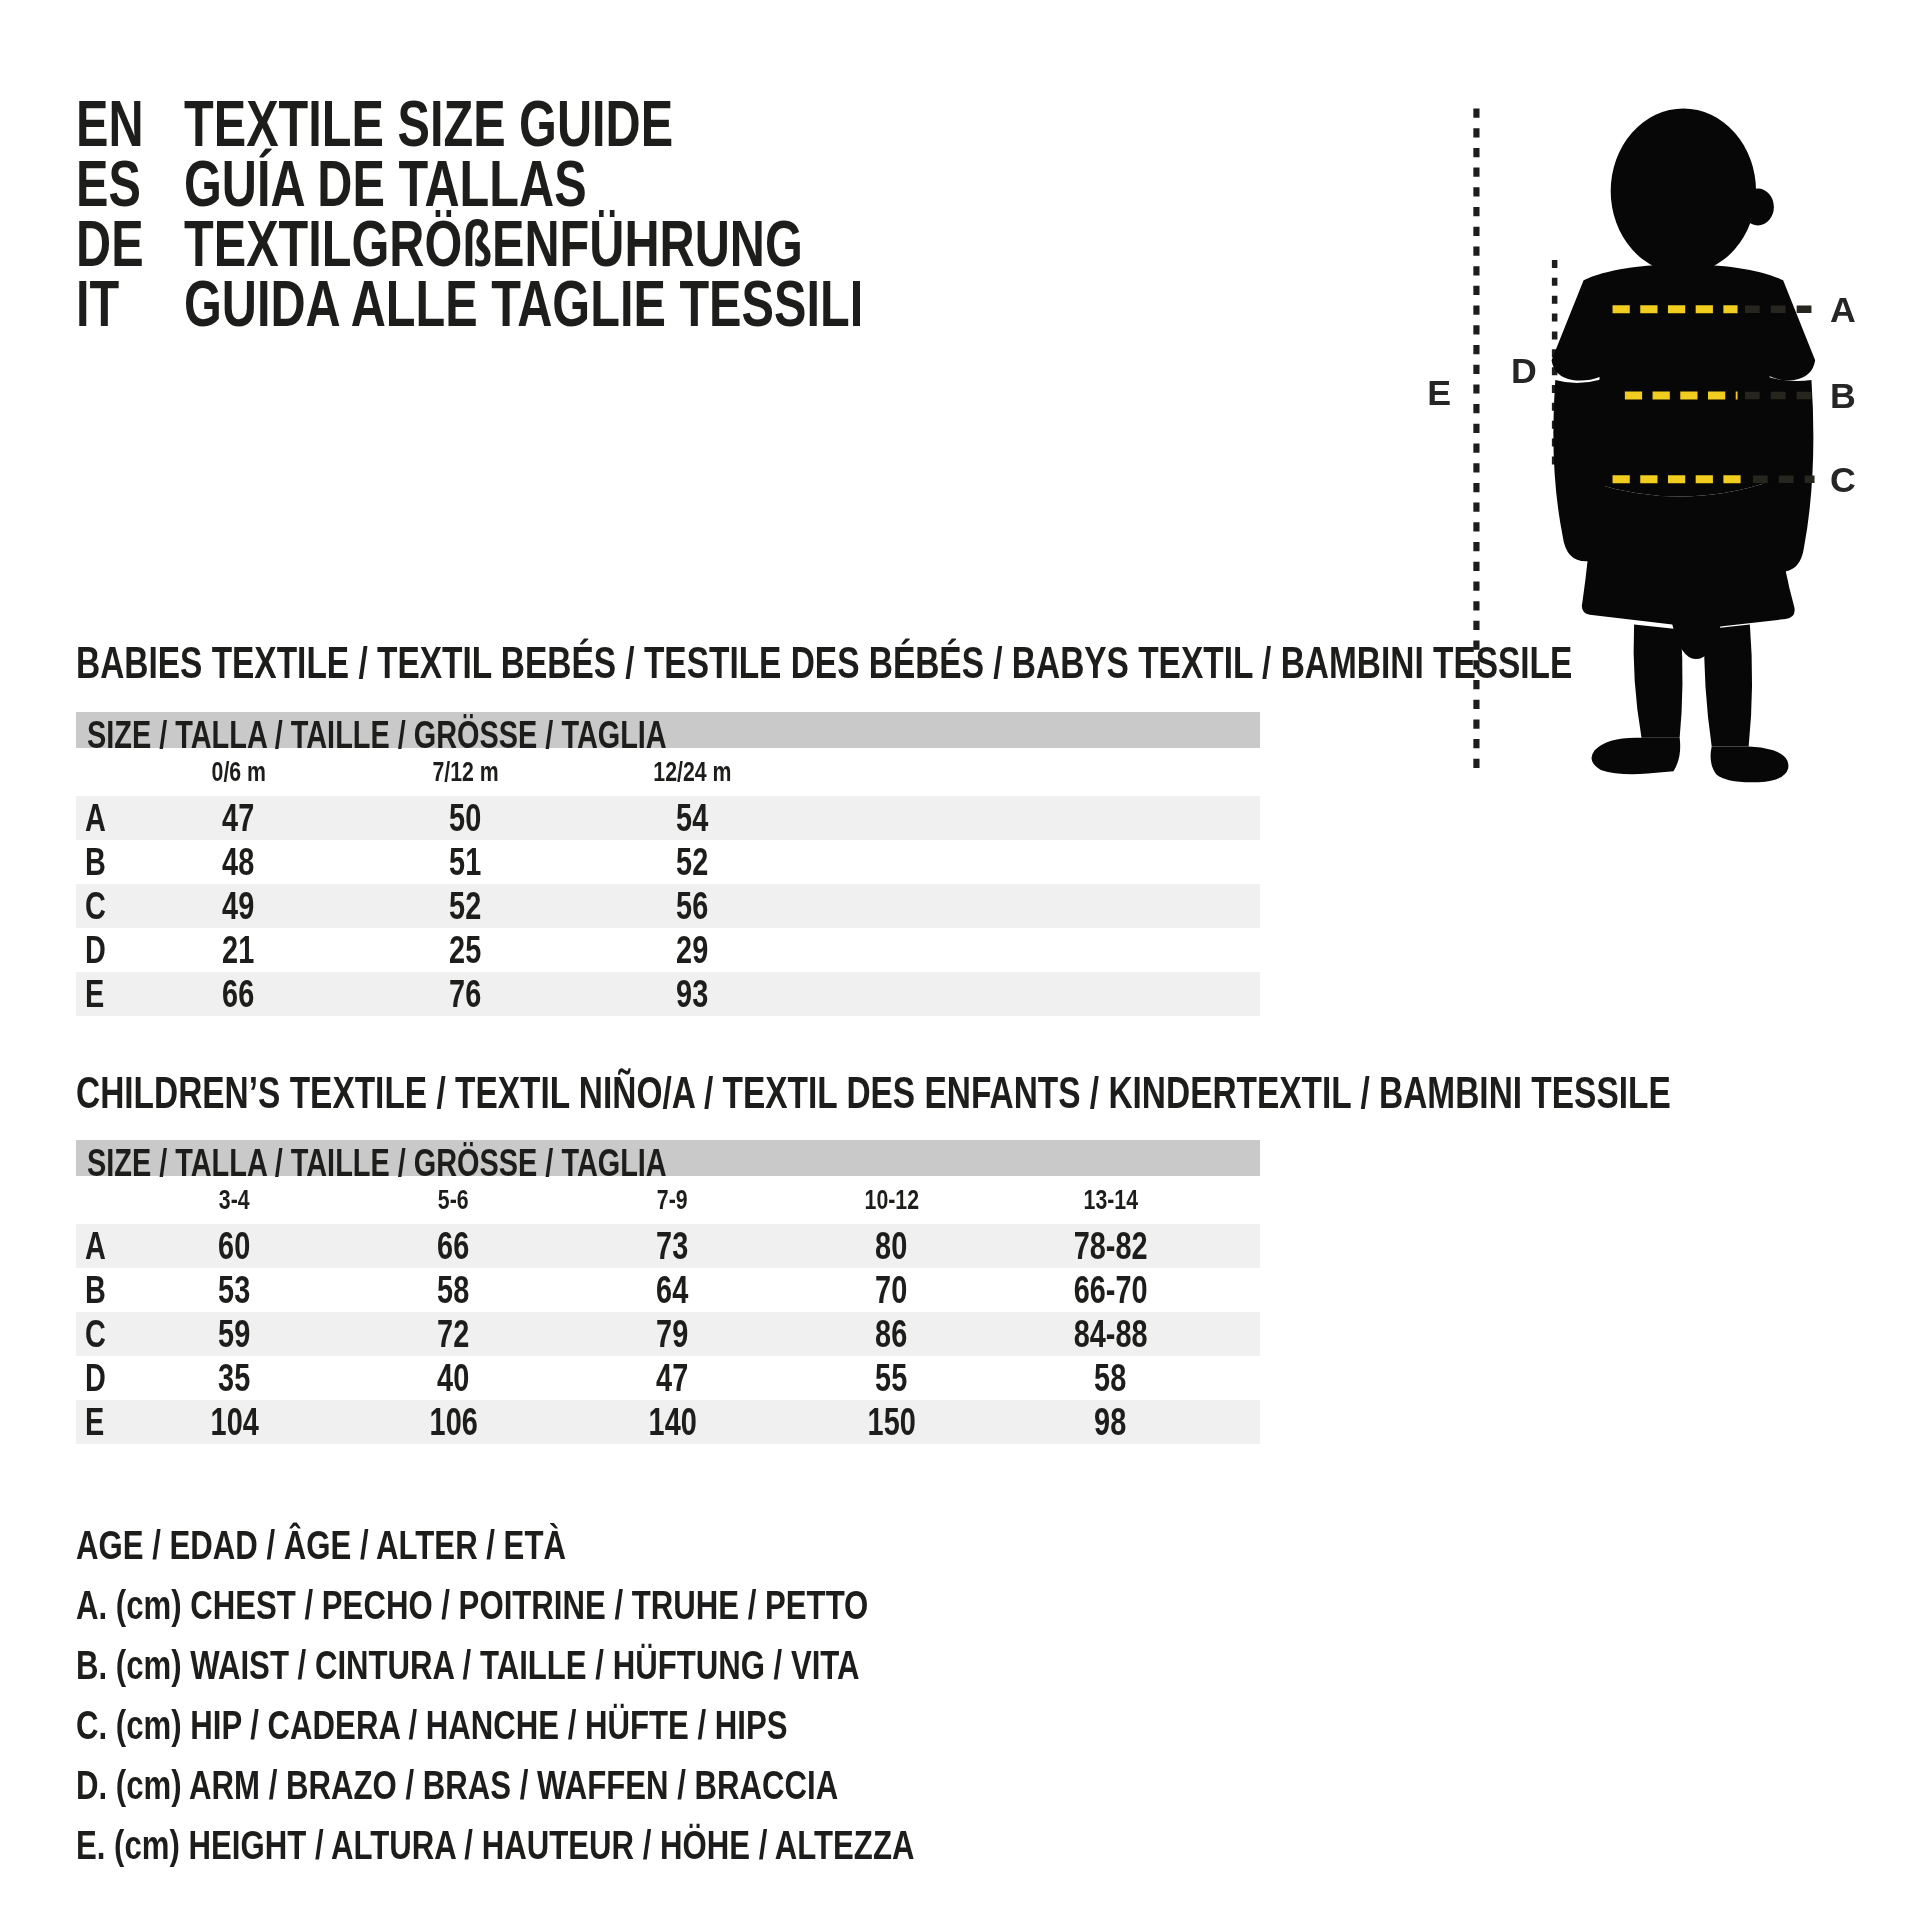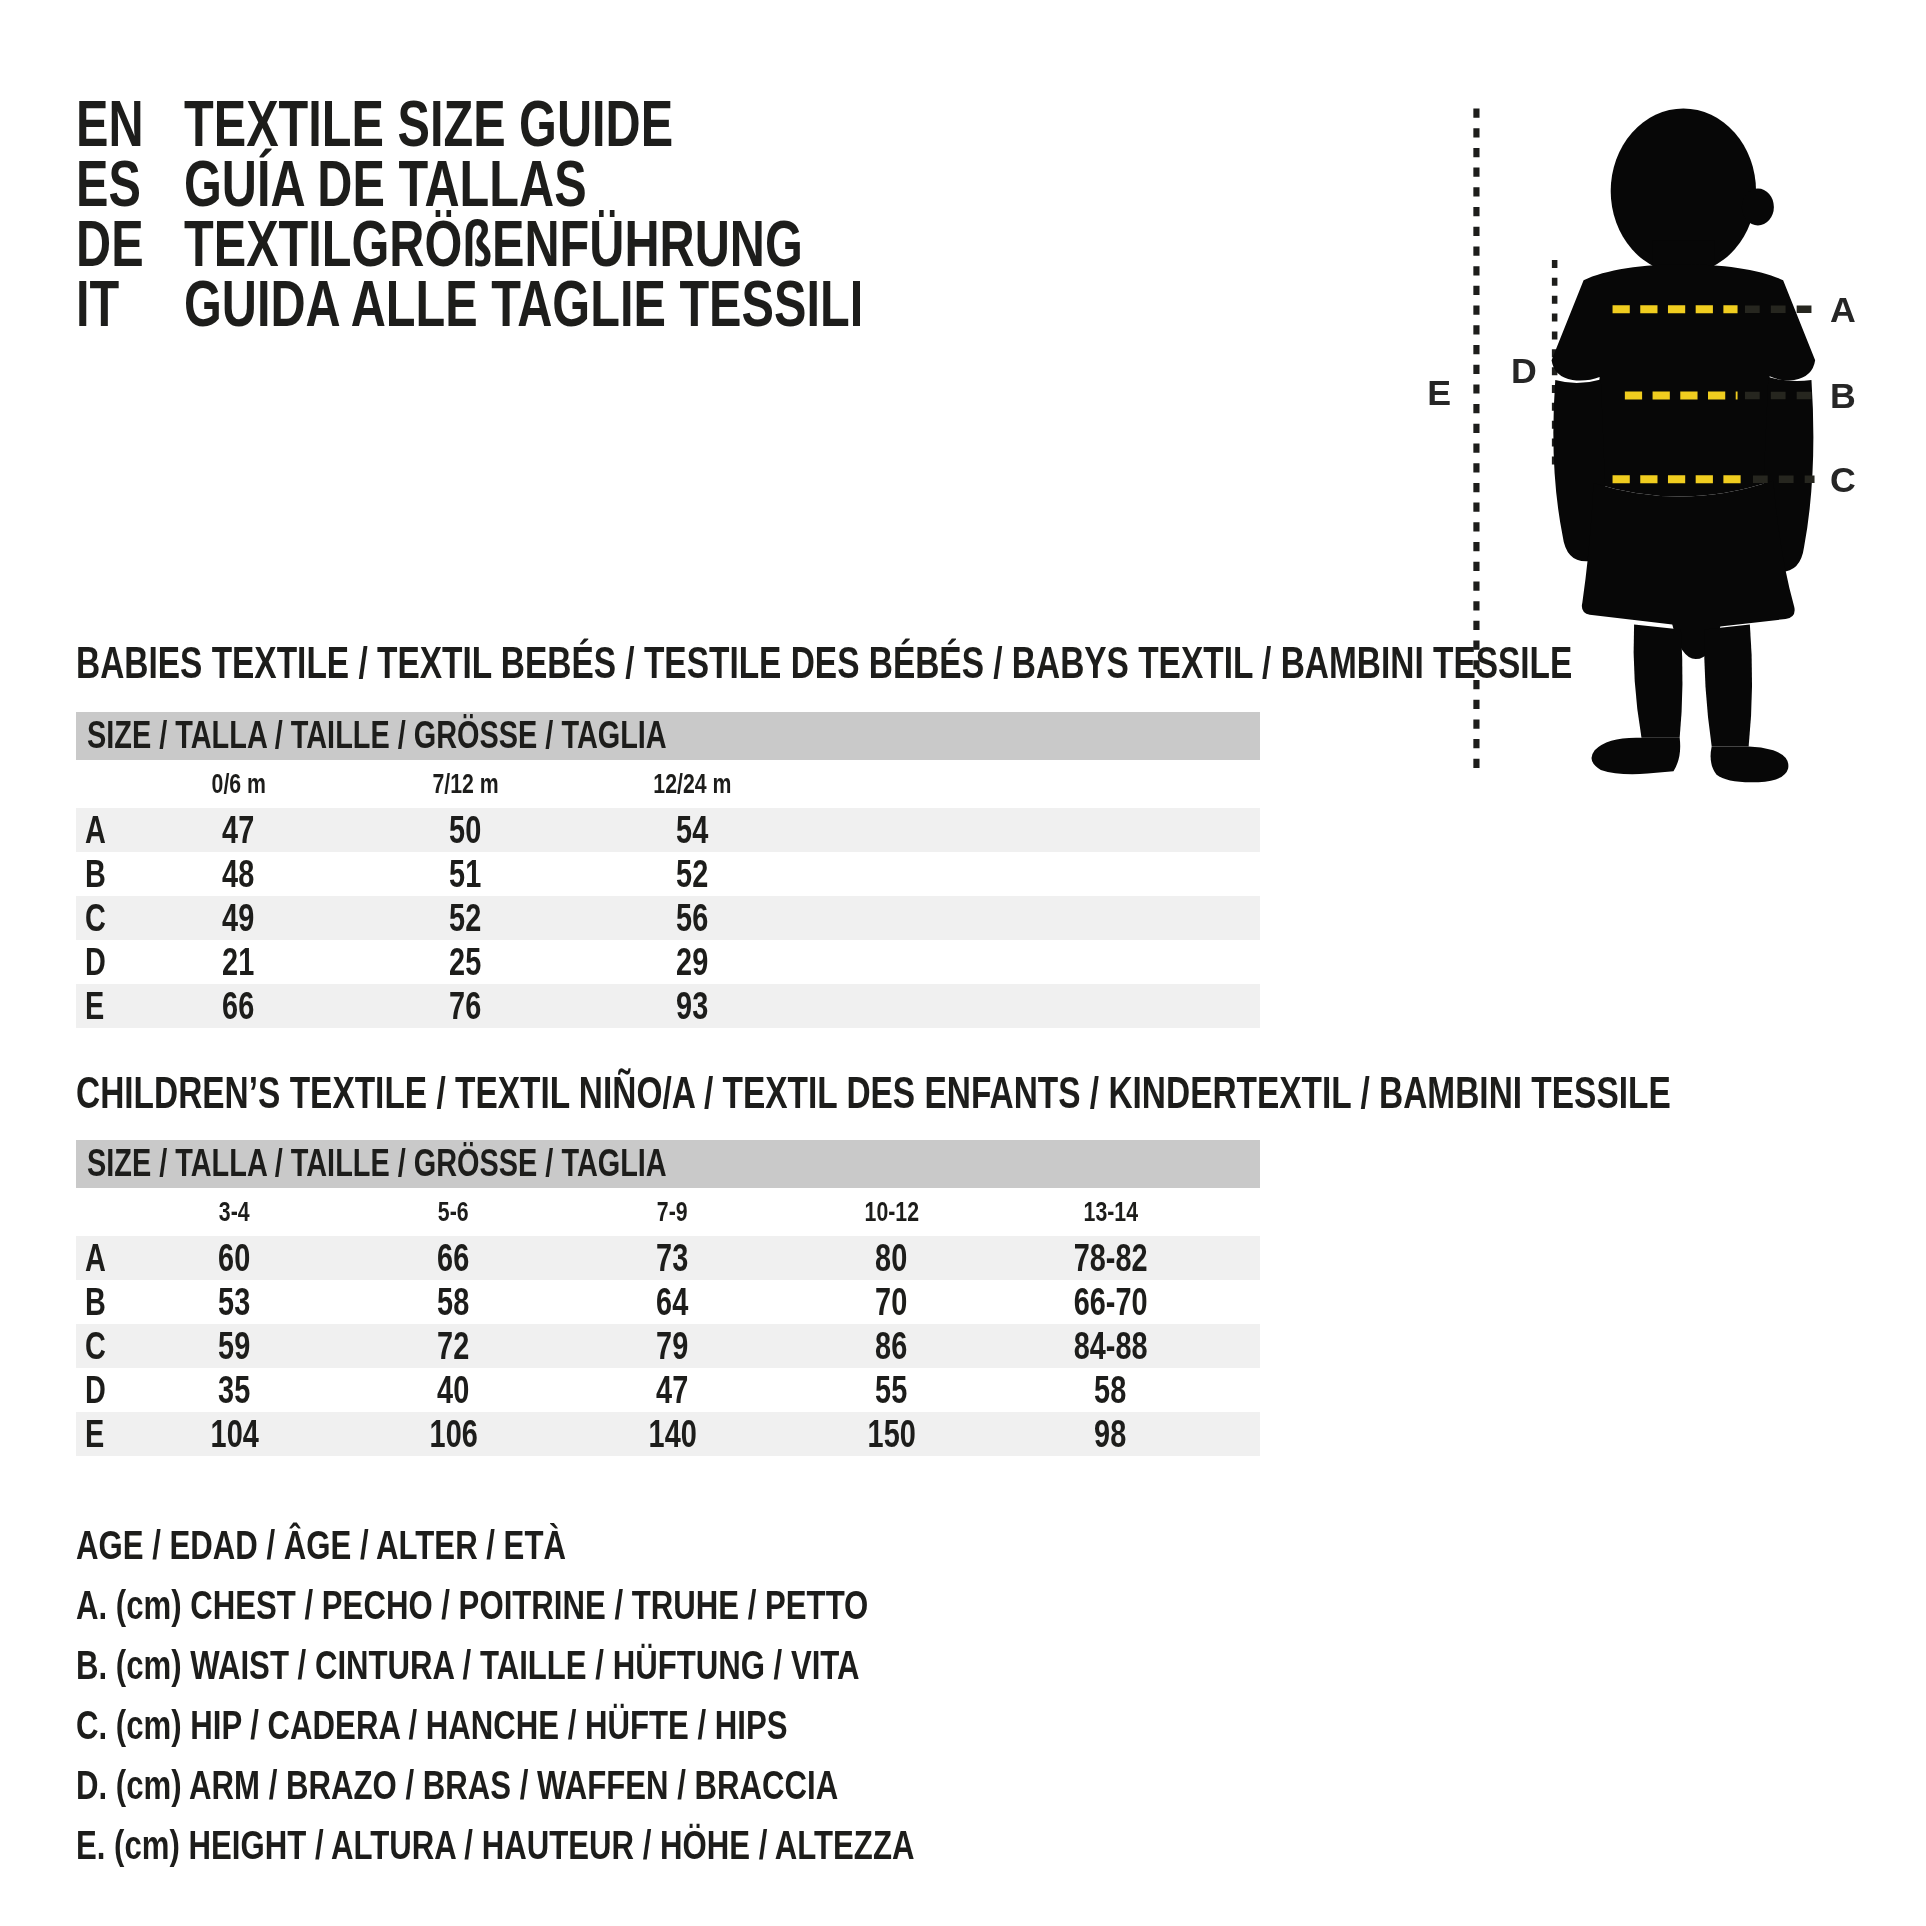--- a/index.html
+++ b/index.html
@@ -18,21 +18,21 @@
 
   
   .section-title{position:absolute;left:76px;height:55px;line-height:55px;font-size:44px;font-weight:600;white-space:nowrap;}
   .title-babies{top:635px;}
   .title-children{top:1065px;}
 
   
   .size-table{position:absolute;left:76px;width:1184px;}
   .table-babies{top:712px;}
   .table-children{top:1140px;}
-  .size-bar{height:48px;line-height:46px;background:#c9c9c9;padding-left:11px;font-size:38px;font-weight:600;}
+  .size-bar{height:36px;line-height:46px;background:#c9c9c9;padding-left:11px;font-size:38px;font-weight:600;}
   .grid-row{display:grid;align-items:center;}
   .table-babies .grid-row{grid-template-columns:49px 227px 227px 227px;}
   .table-children .grid-row{grid-template-columns:49px 219px 219px 219px 219px 219px;}
   .col-head{height:48px;font-size:28px;font-weight:600;}
   .data-row{height:44px;font-size:38px;font-weight:600;}
   .data-row.stripe{background:#f0f0f0;}
   .cell{text-align:center;}
   .cell.letter{text-align:left;padding-left:8.6px;}
 
   

